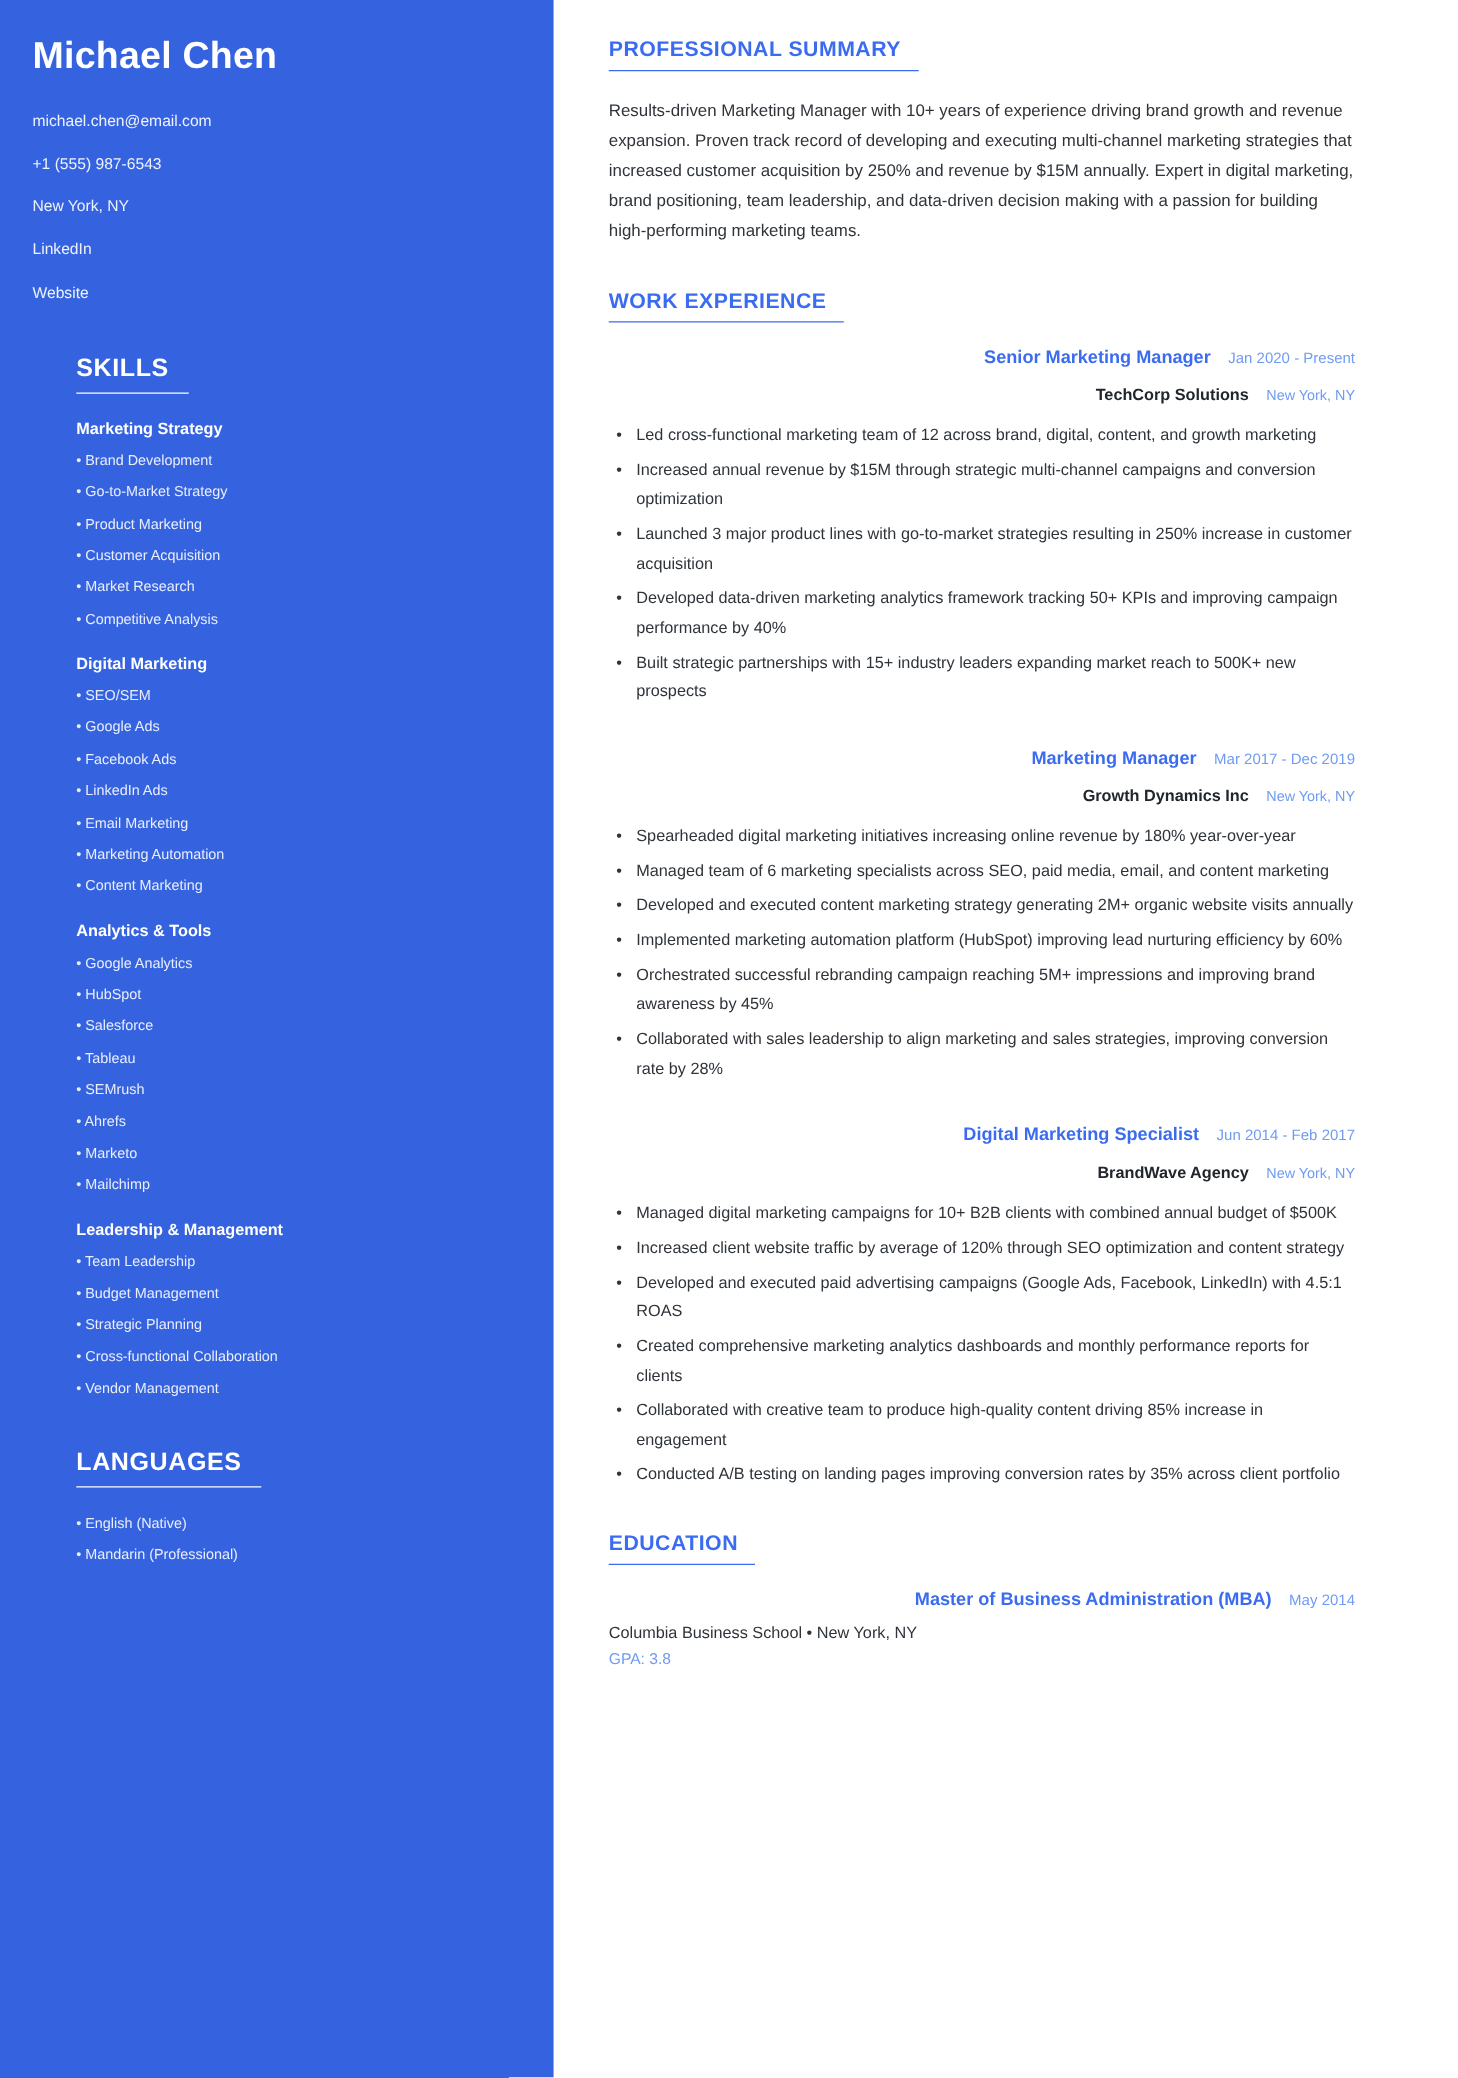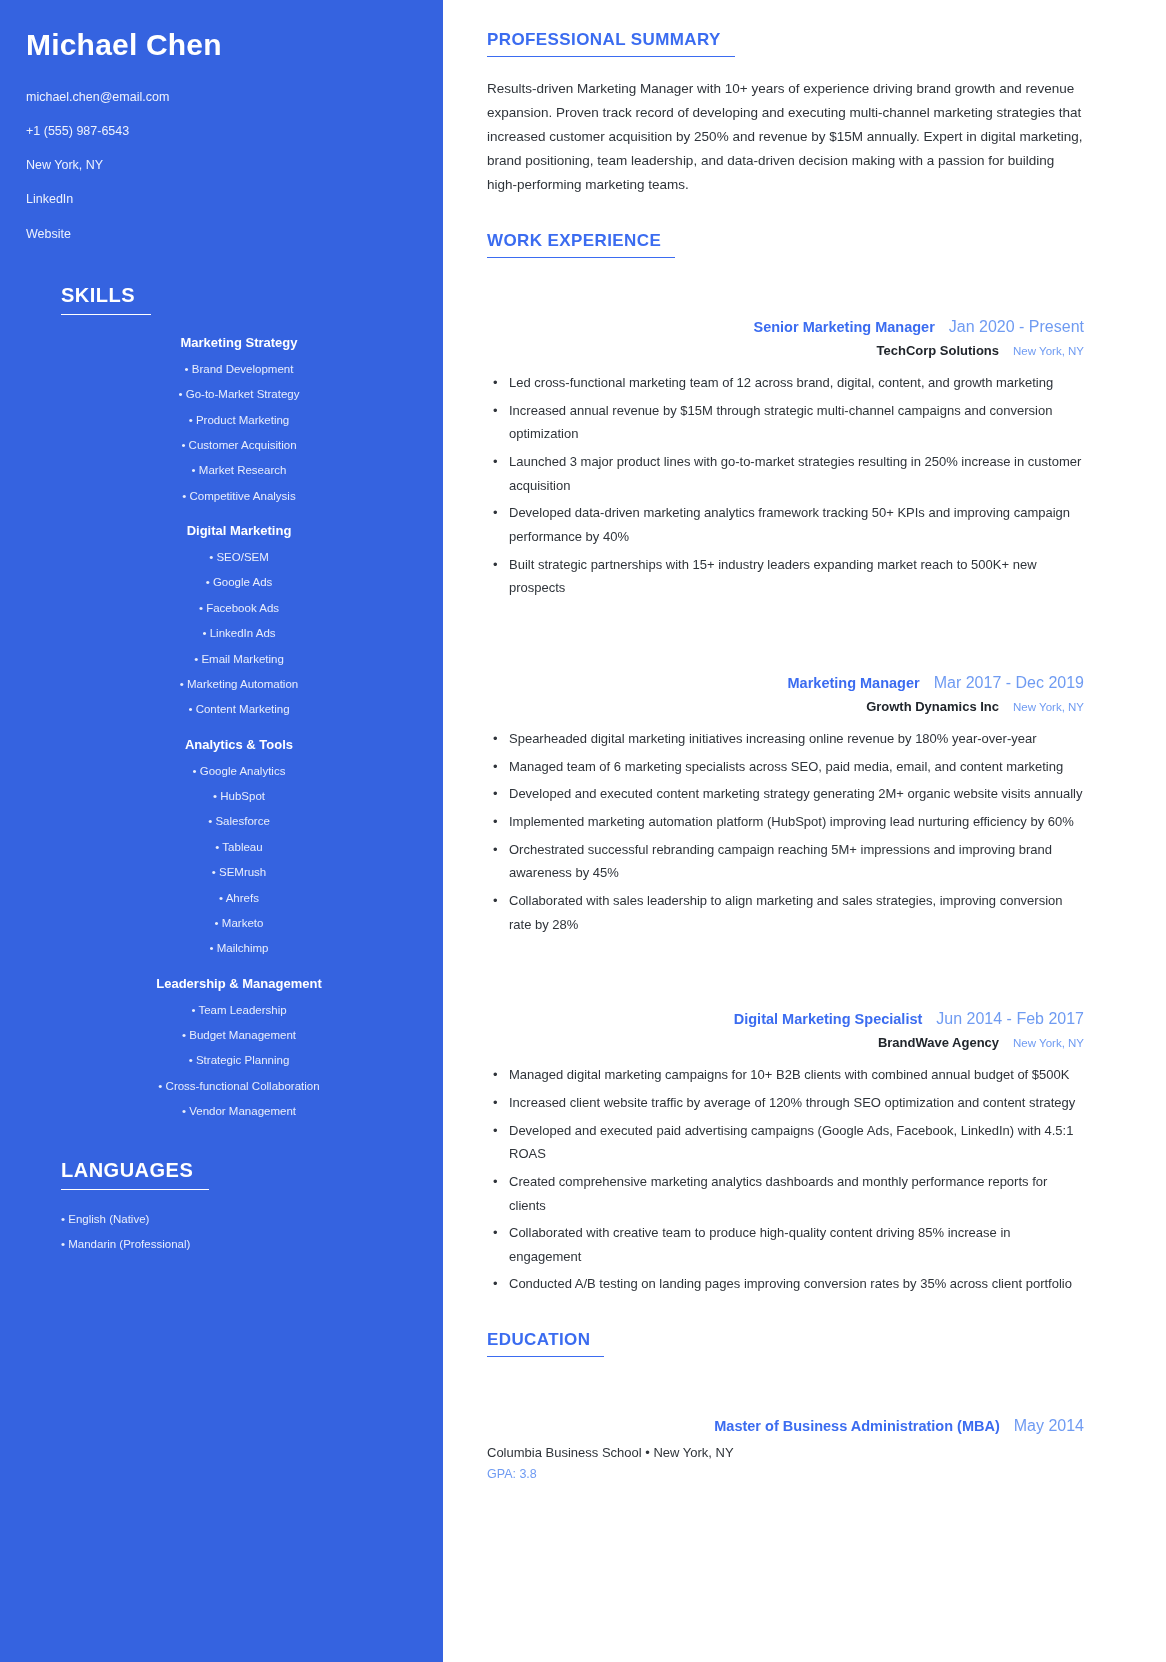--- a/index.html
+++ b/index.html
@@ -48,21 +48,21 @@
     font-size: 20px;
     font-weight: bold;
     letter-spacing: 0.5px;
     color: #ffffff;
     padding-bottom: 7px;
     margin-bottom: 20px;
     display: inline-block;
     border-bottom: 1.5px solid #ffffff;
     padding-right: 16px;
   }
-  .skill-group { margin-bottom: 20px; text-align: center; }
+  .skill-group { margin-bottom: 20px; }
   .skill-group:last-child { margin-bottom: 0; }
   .skill-group-title {
     font-size: 13px;
     font-weight: bold;
     color: #ffffff;
     margin-bottom: 12px;
   }
   .skill-item, .lang-item {
     font-size: 11.5px;
     line-height: 1.25;
@@ -102,38 +102,37 @@
     justify-content: flex-end;
     align-items: baseline;
     margin-bottom: 7px;
   }
   .job-title {
     font-size: 14.5px;
     font-weight: bold;
     color: #3b6cf0;
   }
   .job-date {
-    font-size: 16px;
+    font-size: 12px;
     color: #6f9bf2;
     white-space: nowrap;
     padding-left: 14px;
-    margin-top: 40px;
   }
   .job-company {
     font-size: 13px;
     font-weight: bold;
     color: #21262c;
   }
   .job-location {
     font-size: 11.5px;
     color: #6f9bf2;
     white-space: nowrap;
     padding-left: 14px;
   }
-  .job-row.sub { margin-bottom: 13px; }
+  .job-row.sub { margin-bottom: 13px; margin-top: 14px; }
   ul.bullets {
     list-style: none;
     margin: 0;
     padding: 0;
   }
   ul.bullets li {
     position: relative;
     padding-left: 22px;
     font-size: 13px;
     line-height: 1.82;

